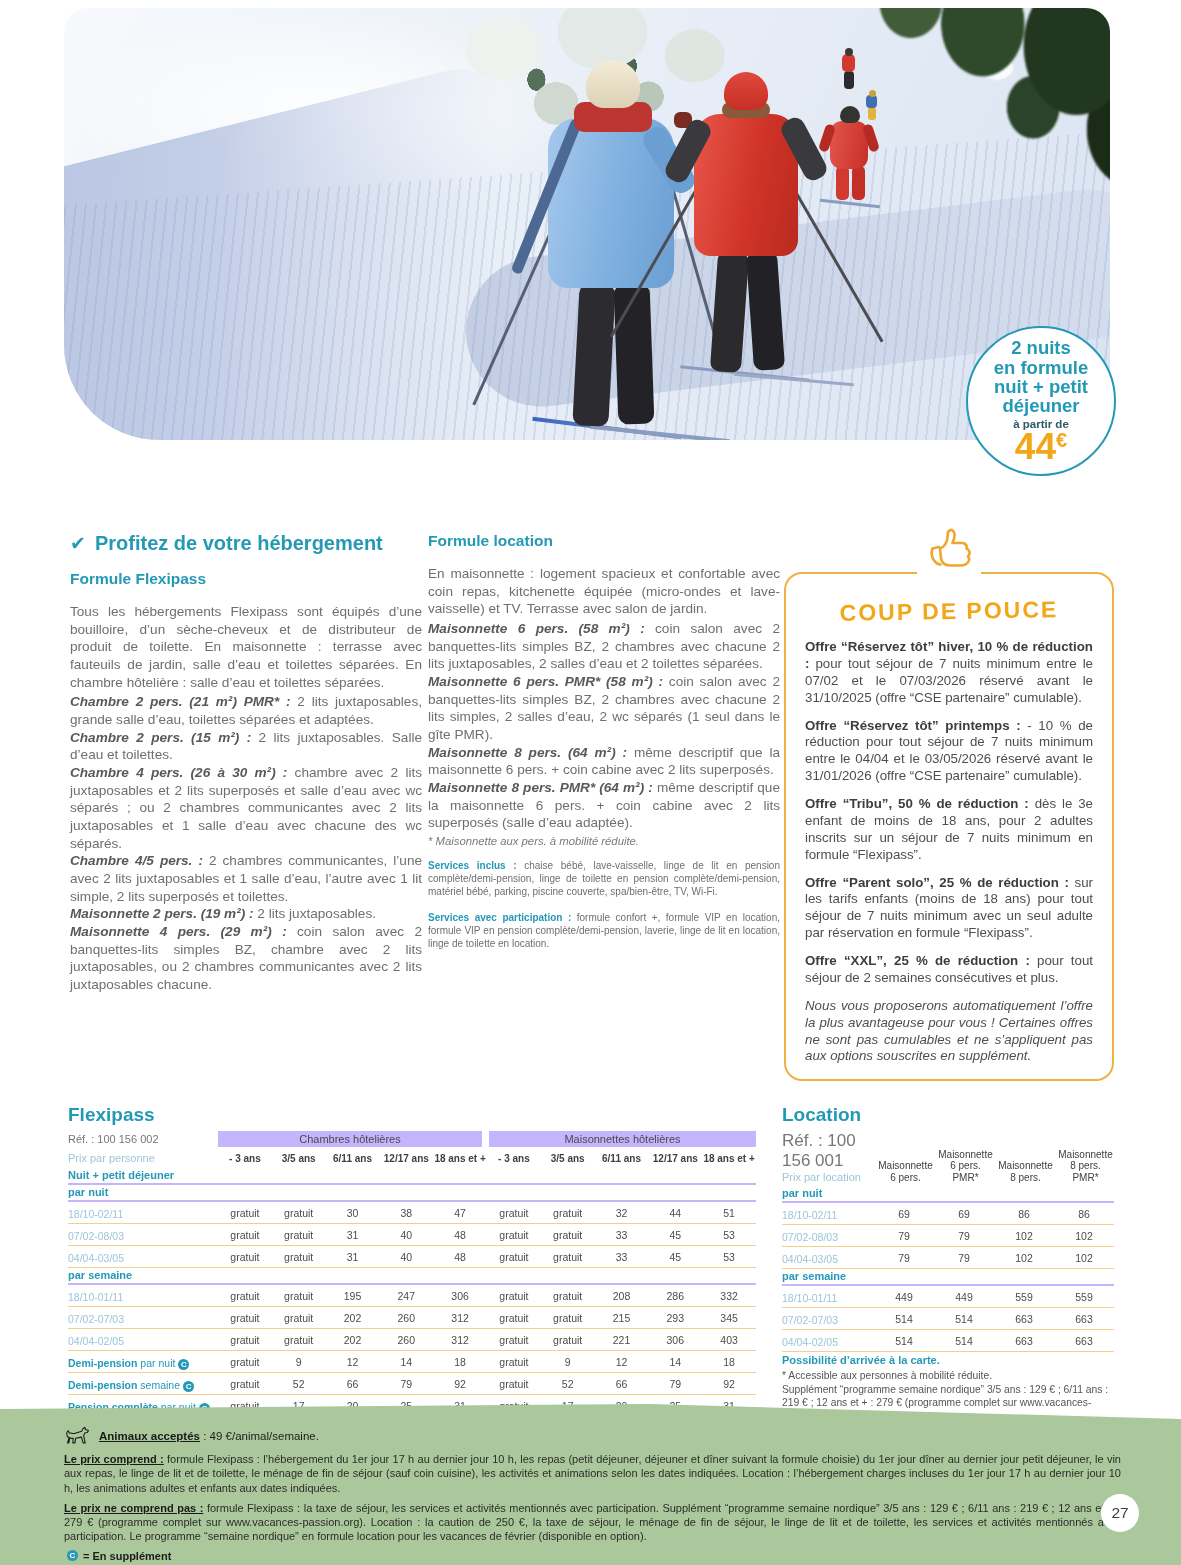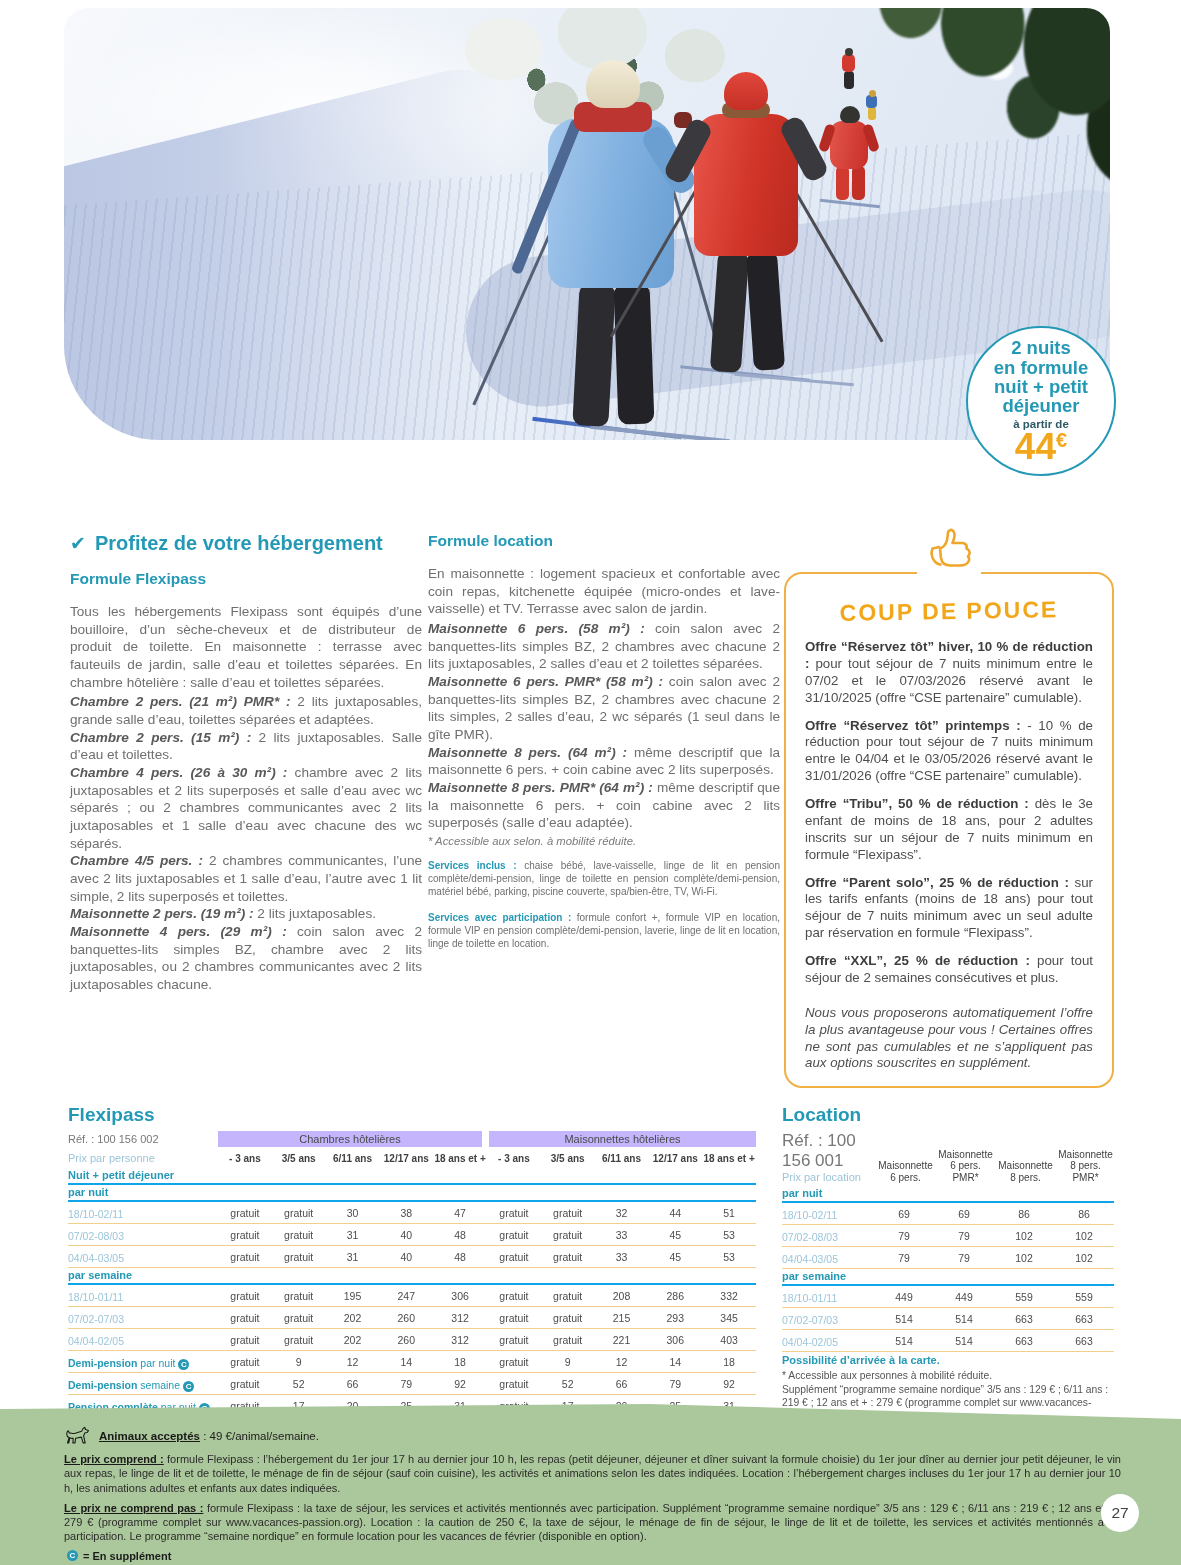--- a/index.html
+++ b/index.html
@@ -115,39 +115,39 @@
 
   
   .coup{
     position:absolute;left:784px;top:572px;width:330px;min-height:491px;box-sizing:border-box;
     border:2px solid #f0b043;border-radius:18px;padding:24px 19px 14px;background:#fff;
   }
   .thumb{position:absolute;top:-47px;left:50%;transform:translateX(-50%);background:#fff;padding:0 10px;}
   .coup-title{color:#f2a71b;text-align:center;font-size:23px;font-weight:bold;letter-spacing:2px;transform:rotate(-1deg);margin:0 0 14px;}
   .offer{margin:0 0 11px;font-size:13.3px;line-height:1.27;color:#4e4e4e;text-align:justify;}
   .offer .lead{font-weight:bold;color:#3d3d3d;}
-  .coup-footnote{font-style:italic;font-size:13.3px;line-height:1.27;color:#4e4e4e;text-align:justify;margin:18px 0 0;}
+  .coup-footnote{font-style:italic;font-size:13.3px;line-height:1.27;color:#4e4e4e;text-align:justify;margin:11px 0 0;}
 
   
   .flexi{position:absolute;left:68px;top:1104px;width:688px;}
   .loc{position:absolute;left:782px;top:1104px;width:332px;}
   .t-title{color:#2499b5;font-size:19px;font-weight:bold;margin:0 0 5px;}
   .groups-row{display:grid;grid-template-columns:150px repeat(10,1fr);align-items:center;margin-bottom:2px;}
   .gref{font-size:11px;color:#777;}
   .gband{background:#c4b5fd;text-align:center;font-size:11px;color:#4a4a4a;padding:2px 0;}
   .gband.g1{grid-column:2/7;margin-right:5px;}
   .gband.g2{grid-column:7/12;margin-left:2px;}
   .ages-row{display:grid;grid-template-columns:150px repeat(10,1fr);align-items:end;padding:3px 0 4px;}
   .plabel{color:#9cc5d9;font-size:11px;}
   .agecell{font-size:10px;font-weight:bold;color:#3f3f3f;text-align:center;}
   .trow{display:grid;align-items:center;}
   .ftable .trow{grid-template-columns:150px repeat(10,1fr);}
   .ltable .trow{grid-template-columns:92px repeat(4,1fr);}
   .trow.full .seclabel{grid-column:1/-1;}
-  .thead-sec,.tsub{border-bottom:2px solid #0ea5e9;padding:1px 0 2px;}
+  .thead-sec,.tsub{border-bottom:2px solid #c4b5fd;padding:1px 0 2px;}
   .thead-sec .seclabel,.tsub .seclabel,.tfull .seclabel{color:#2499b5;font-weight:bold;font-size:11px;}
   .tfull{padding:2px 0 1px;}
   .tdata{border-bottom:1px solid #f3cf8e;padding:1.5px 0;}
   .date{color:#9cc5d9;font-size:10.5px;}
   .blabel{color:#2499b5;font-weight:bold;font-size:10.5px;}
   .nlabel{color:#2499b5;font-size:10.5px;}
   .vcell{text-align:center;font-size:10.5px;color:#4c4c4c;}
   .supicon{display:inline-flex;width:11px;height:11px;border-radius:50%;background:#2499b5;color:#fff;
     font-size:8px;font-weight:bold;align-items:center;justify-content:center;margin-left:3px;line-height:1;}
   .table-notes{margin-top:3px;}
@@ -265,21 +265,21 @@
 
   <div class="col-mid">
     <h2 class="h2">Formule location</h2>
     <p class="body-p">En maisonnette : logement spacieux et confortable avec coin repas, kitchenette équipée (micro-ondes et lave-vaisselle) et TV. Terrasse avec salon de jardin.</p>
     <div>
         <p class="desc"><span class="lead">Maisonnette 6 pers. (58 m²) :</span><span class="rest"> coin salon avec 2 banquettes-lits simples BZ, 2 chambres avec chacune 2 lits juxtaposables, 2 salles d’eau et 2 toilettes séparées.</span></p>
         <p class="desc"><span class="lead">Maisonnette 6 pers. PMR* (58 m²) :</span><span class="rest"> coin salon avec 2 banquettes-lits simples BZ, 2 chambres avec chacune 2 lits simples, 2 salles d’eau, 2 wc séparés (1 seul dans le gîte PMR).</span></p>
         <p class="desc"><span class="lead">Maisonnette 8 pers. (64 m²) :</span><span class="rest"> même descriptif que la maisonnette 6 pers. + coin cabine avec 2 lits superposés.</span></p>
         <p class="desc"><span class="lead">Maisonnette 8 pers. PMR* (64 m²) :</span><span class="rest"> même descriptif que la maisonnette 6 pers. + coin cabine avec 2 lits superposés (salle d’eau adaptée).</span></p>
       </div>
-    <p class="small-note">* Accessible aux selon. à mobilité réduite.</p>
+    <p class="small-note">* Maisonnette aux pers. à mobilité réduite.</p>
     <p class="svc">
       <span class="lead">Services inclus :</span><span> chaise bébé, lave-vaisselle, linge de lit en pension complète/demi-pension, linge de toilette en pension complète/demi-pension, matériel bébé, parking, piscine couverte, spa/bien-être, TV, Wi-Fi.</span>
     </p>
     <p class="svc">
       <span class="lead">Services avec participation :</span><span> formule confort +, formule VIP en location, formule VIP en pension complète/demi-pension, laverie, linge de lit en location, linge de toilette en location.</span>
     </p>
   </div>
 
   <div class="coup">
     <div class="thumb">

